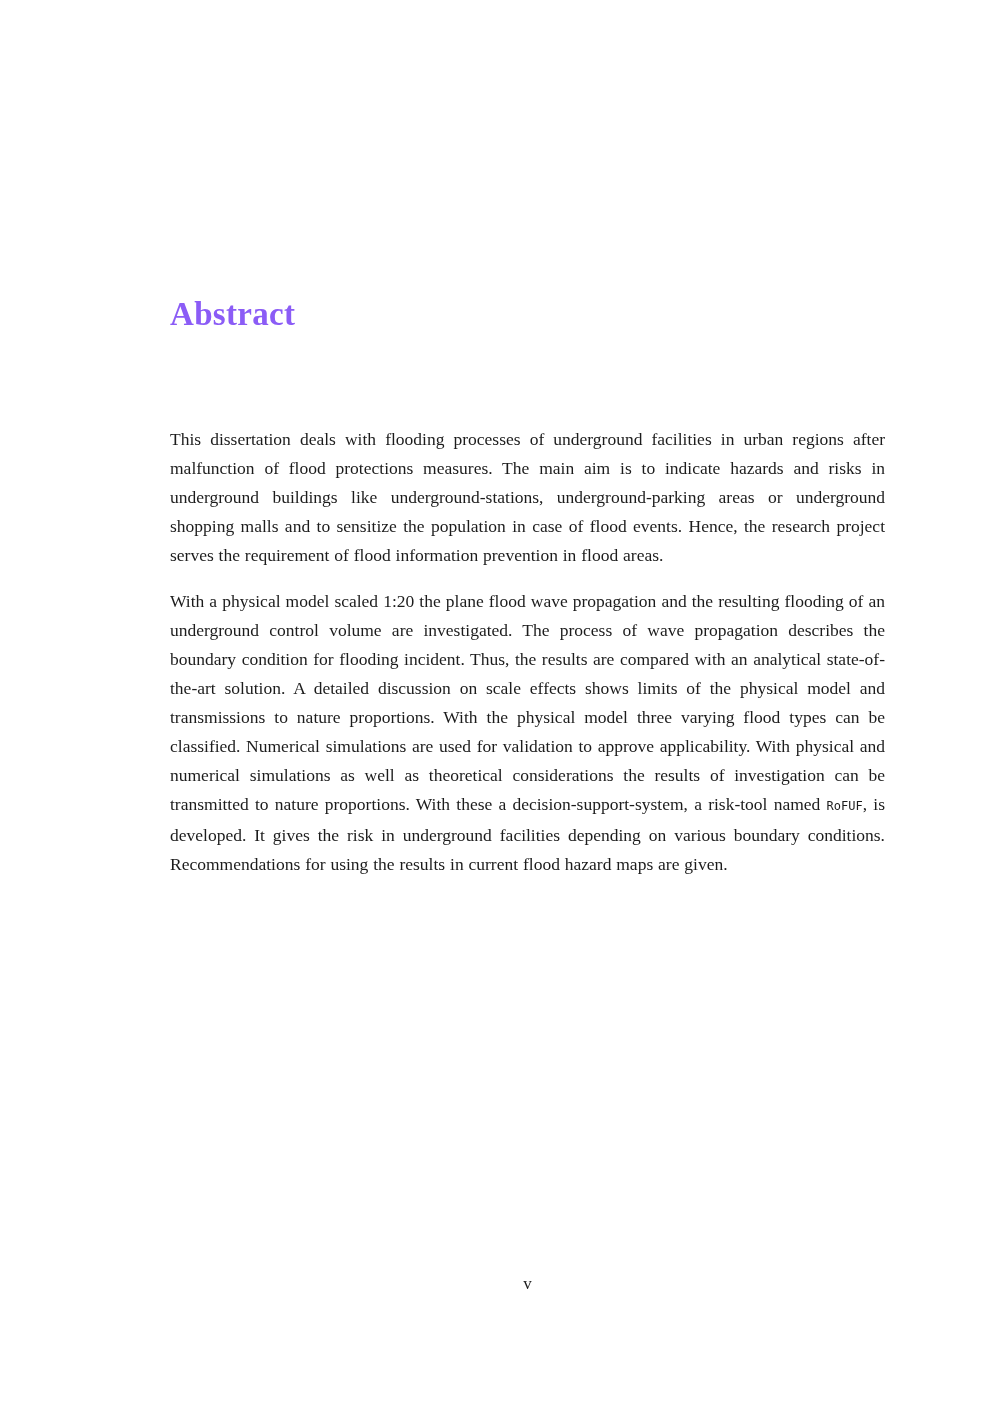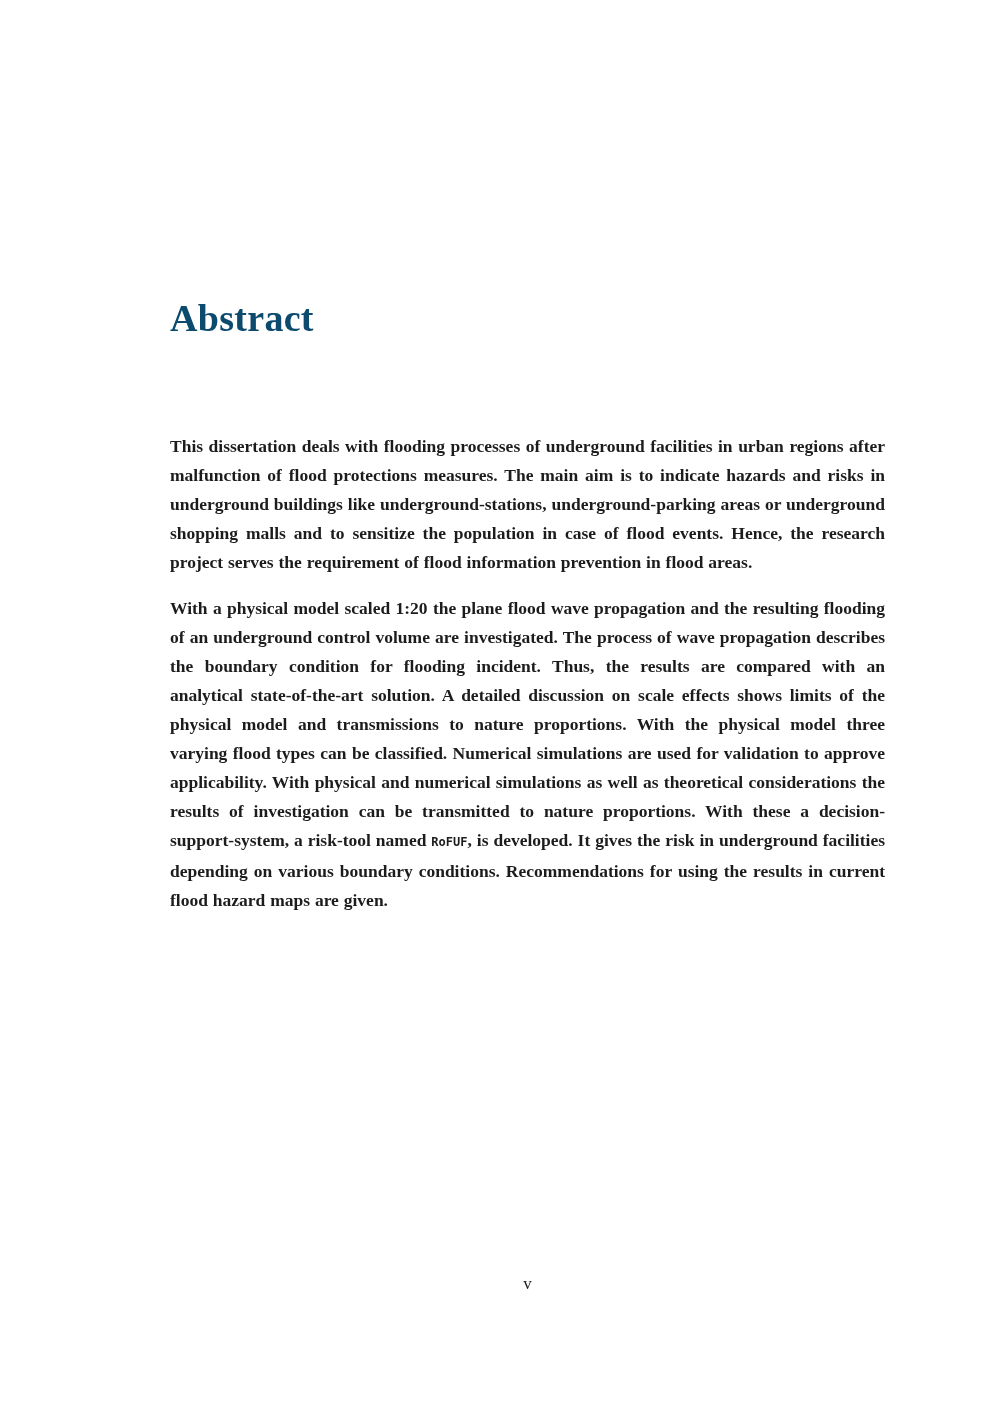--- a/index.html
+++ b/index.html
@@ -18,28 +18,27 @@
     }
     .text-block {
       position: absolute;
       left: 170px;
       top: 0;
       width: 715px;
     }
     .doc-title {
       margin: 0;
       padding-top: 296px;
-      font-size: 38px;
+      font-size: 33px;
       font-weight: bold;
       letter-spacing: 0.3px;
-      color: #0c4a6e;
+      color: #8b5cf6;
     }
     .body-text {
       margin-top: 92px;
-      font-weight: bold;
     }
     .para {
       margin: 0 0 17px 0;
       font-size: 17.5px;
       line-height: 29px;
       text-align: justify;
       word-spacing: 0.5px;
     }
     .mono {
       font-family: "DejaVu Sans Mono", "Liberation Mono", monospace;

